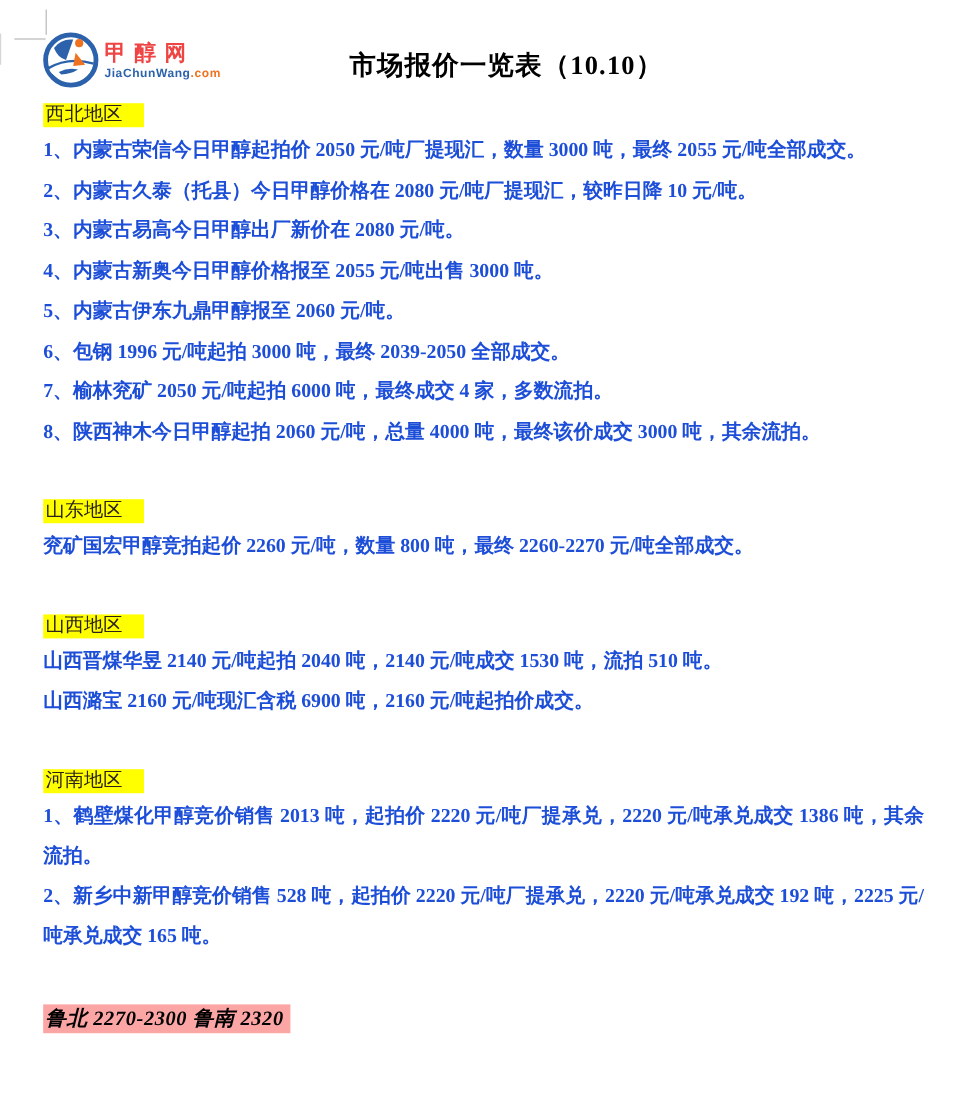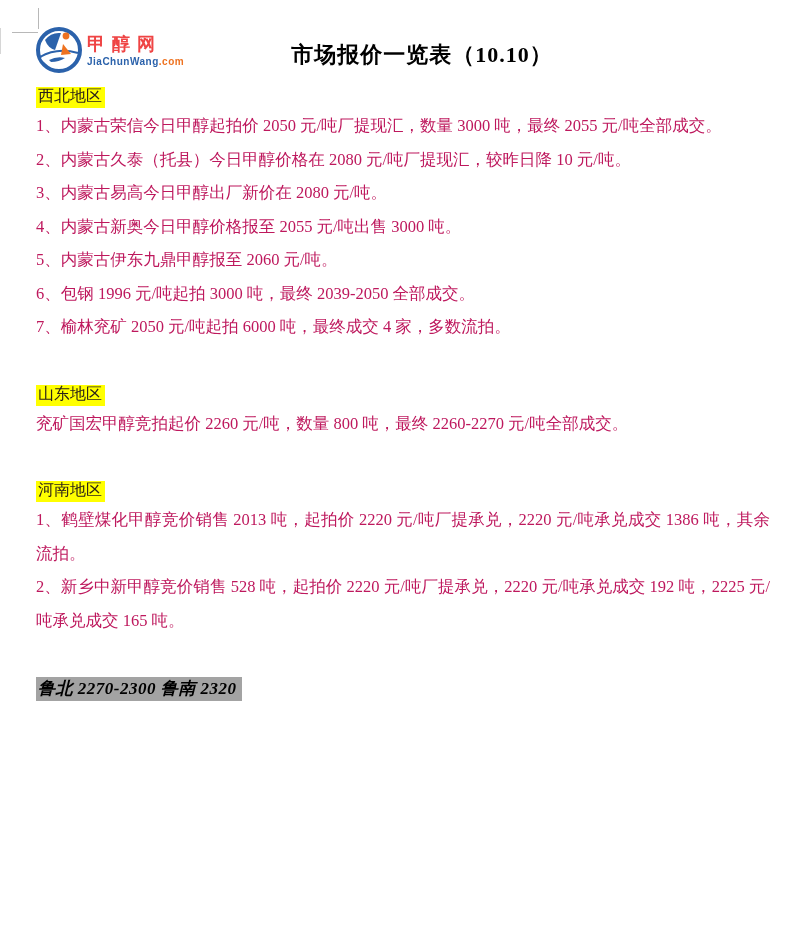--- a/index.html
+++ b/index.html
@@ -79,33 +79,33 @@
     margin: 0;
     margin-top: 38px;
     font-size: 16px;
     font-weight: normal;
     line-height: 24px;
     color: #2b2218;
   }
   section:first-child .region-heading { margin-top: 0; }
   .yellow-hl {
     background: #ffff00;
-    padding: 1px 3px 2px 2px;
-    font-family: Liberation Mono, monospace;
+    padding: 1px 18px 2px 2px;
   }
   .item {
     margin: 0;
     font-size: 16.5px;
     line-height: 33.5px;
-    color: #be185d;
+    color: #1d4ed8;
     text-align: justify;
+    font-weight: bold;
   }
   .footer-wrap { margin-top: 40px; }
   .cyan-hl {
-    background: #a3a3a3;
+    background: #fca5a5;
     font-size: 17px;
     font-weight: bold;
     font-style: italic;
     padding: 2px 6px 3px 2px;
     color: #000000;
     letter-spacing: 0.5px;
   }
 </style>
 </head>
 <body>
@@ -138,24 +138,30 @@
   <main id="sections">
       <section>
         <h2 class="region-heading"><span class="yellow-hl">西北地区</span></h2>
         <p class="item">1、内蒙古荣信今日甲醇起拍价 2050 元/吨厂提现汇，数量 3000 吨，最终 2055 元/吨全部成交。</p>
         <p class="item">2、内蒙古久泰（托县）今日甲醇价格在 2080 元/吨厂提现汇，较昨日降 10 元/吨。</p>
         <p class="item">3、内蒙古易高今日甲醇出厂新价在 2080 元/吨。</p>
         <p class="item">4、内蒙古新奥今日甲醇价格报至 2055 元/吨出售 3000 吨。</p>
         <p class="item">5、内蒙古伊东九鼎甲醇报至 2060 元/吨。</p>
         <p class="item">6、包钢 1996 元/吨起拍 3000 吨，最终 2039-2050 全部成交。</p>
         <p class="item">7、榆林兖矿 2050 元/吨起拍 6000 吨，最终成交 4 家，多数流拍。</p>
+        <p class="item">8、陕西神木今日甲醇起拍 2060 元/吨，总量 4000 吨，最终该价成交 3000 吨，其余流拍。</p>
       </section>
       <section>
         <h2 class="region-heading"><span class="yellow-hl">山东地区</span></h2>
         <p class="item">兖矿国宏甲醇竞拍起价 2260 元/吨，数量 800 吨，最终 2260-2270 元/吨全部成交。</p>
+      </section>
+      <section>
+        <h2 class="region-heading"><span class="yellow-hl">山西地区</span></h2>
+        <p class="item">山西晋煤华昱 2140 元/吨起拍 2040 吨，2140 元/吨成交 1530 吨，流拍 510 吨。</p>
+        <p class="item">山西潞宝 2160 元/吨现汇含税 6900 吨，2160 元/吨起拍价成交。</p>
       </section>
       <section>
         <h2 class="region-heading"><span class="yellow-hl">河南地区</span></h2>
         <p class="item">1、鹤壁煤化甲醇竞价销售 2013 吨，起拍价 2220 元/吨厂提承兑，2220 元/吨承兑成交 1386 吨，其余流拍。</p>
         <p class="item">2、新乡中新甲醇竞价销售 528 吨，起拍价 2220 元/吨厂提承兑，2220 元/吨承兑成交 192 吨，2225 元/吨承兑成交 165 吨。</p>
       </section>
     </main>
 
   <div class="footer-wrap">
     <span class="cyan-hl">鲁北 2270-2300 鲁南 2320</span>

